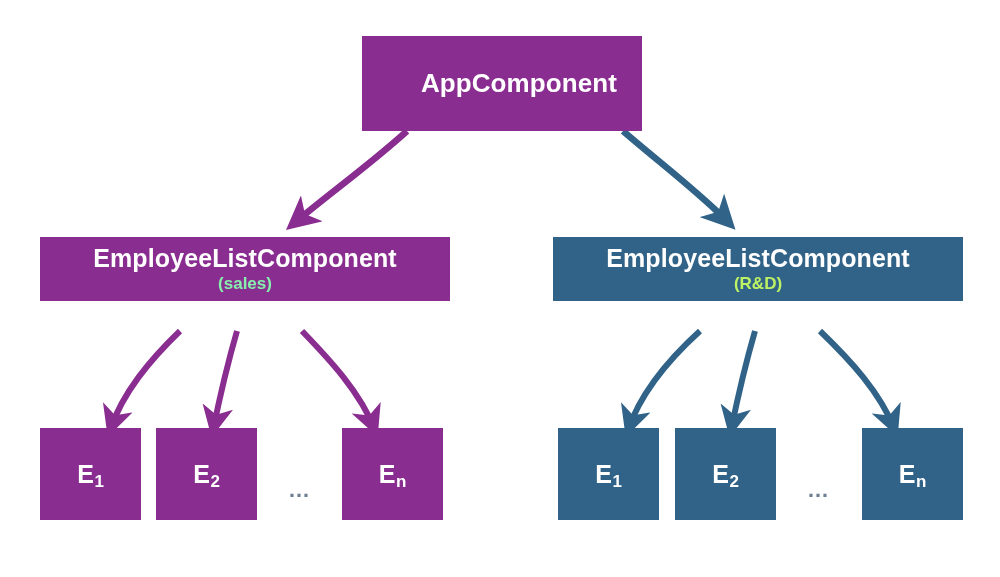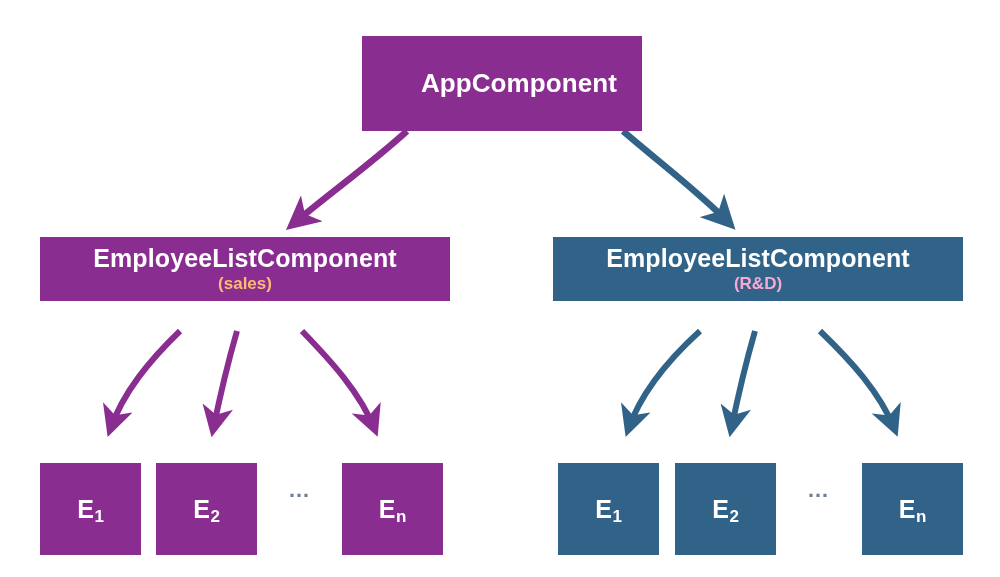--- a/index.html
+++ b/index.html
@@ -35,25 +35,25 @@
     color: #ffffff;
     text-align: center;
     line-height: 1.05;
   }
   .node .title {
     font-weight: bold;
     letter-spacing: 0.1px;
   }
   .node .subtitle {
     font-weight: bold;
-    color: #fdba74;
+    color: #86efac;
     margin-top: 3px;
   }
   .node.blue .subtitle {
-    color: #f9a8d4;
+    color: #bef264;
   }
   
   .node.root {
     left: 362px;
     top: 36px;
     width: 280px;
     height: 95px;
     padding-left: 34px;
   }
   .node.root .title { font-size: 26px; }
@@ -61,21 +61,21 @@
   .node.mid {
     top: 237px;
     height: 64px;
   }
   .node.mid.left  { left: 40px;  width: 410px; }
   .node.mid.right { left: 553px; width: 410px; }
   .node.mid .title { font-size: 25px; }
   .node.mid .subtitle { font-size: 17px; }
   
   .node.leaf {
-    top: 463px;
+    top: 428px;
     width: 101px;
     height: 92px;
   }
   .node.leaf .title { font-size: 25px; }
   .node.leaf .title sub {
     font-size: 0.68em;
     font-weight: bold;
     vertical-align: baseline;
     position: relative;
     top: 0.26em;

